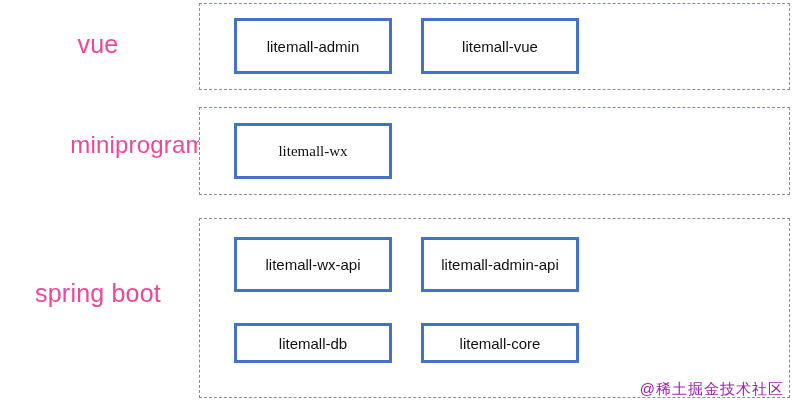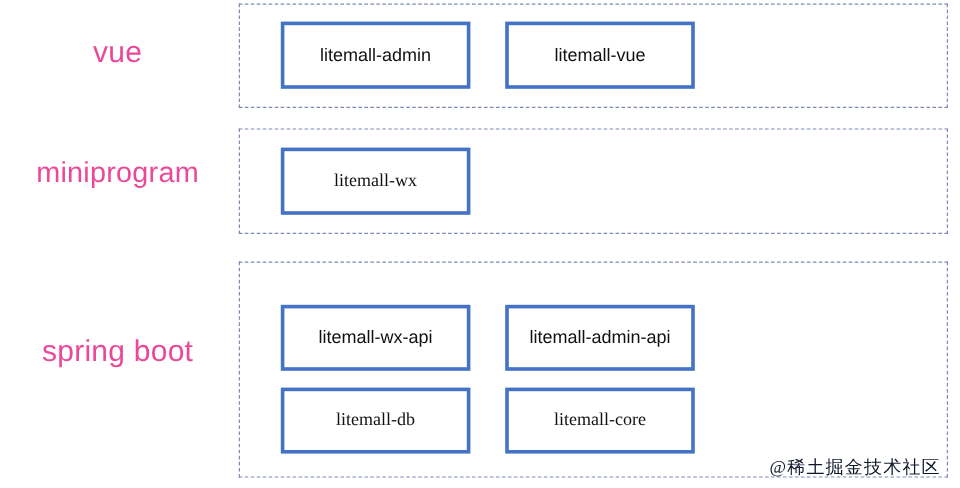--- a/index.html
+++ b/index.html
@@ -23,21 +23,21 @@
     width: 196px;
     text-align: center;
     font-size: 25px;
     font-weight: 400;
     color: #ec4899;
     letter-spacing: 0.2px;
     line-height: 1;
     white-space: nowrap;
   }
   .row-label.vue        { top: 32px; }
-  .row-label.mini       { top: 133px; font-size: 24px; }
+  .row-label.mini       { top: 133px; font-size: 24px; margin-left: 40px; }
   .row-label.spring     { top: 281px; }
 
   
   .group {
     position: absolute;
     left: 199px;
     width: 591px;
     box-sizing: border-box;
     border: 1.5px dashed #7f8ab5;
     background: #ffffff;
@@ -64,34 +64,33 @@
   }
 
   
   .col-1 { left: 34px;  width: 158px; }
   .col-2 { left: 221px; width: 158px; }
   .col-3 { left: 408px; width: 158px; }
 
   .vue-group  .box { top: 14px; height: 56px; }
   .mini-group .box { top: 15px; height: 56px; }
 
-  .spring-group .row-a { top: 35px;  height: 55px; text-align: center; }
-  .spring-group .row-b { top: 104px; height: 55px; font-family: Liberation Serif, serif; }
+  .spring-group .row-a { top: 18px;  height: 55px; text-align: center; }
+  .spring-group .row-b { top: 104px; height: 40px; }
 
   
   .watermark {
     position: absolute;
     right: 16px;
     bottom: 8px;
     font-size: 15px;
-    color: #0f172a;
+    color: #a21caf;
     letter-spacing: 1px;
     white-space: nowrap;
     user-select: none;
-    font-family: Liberation Serif, serif;
   }
 </style>
 </head>
 <body>
 
 <div class="row-label vue">vue</div>
 
 <div class="row-label mini">miniprogram</div>
 
 <div class="row-label spring">spring boot</div>

